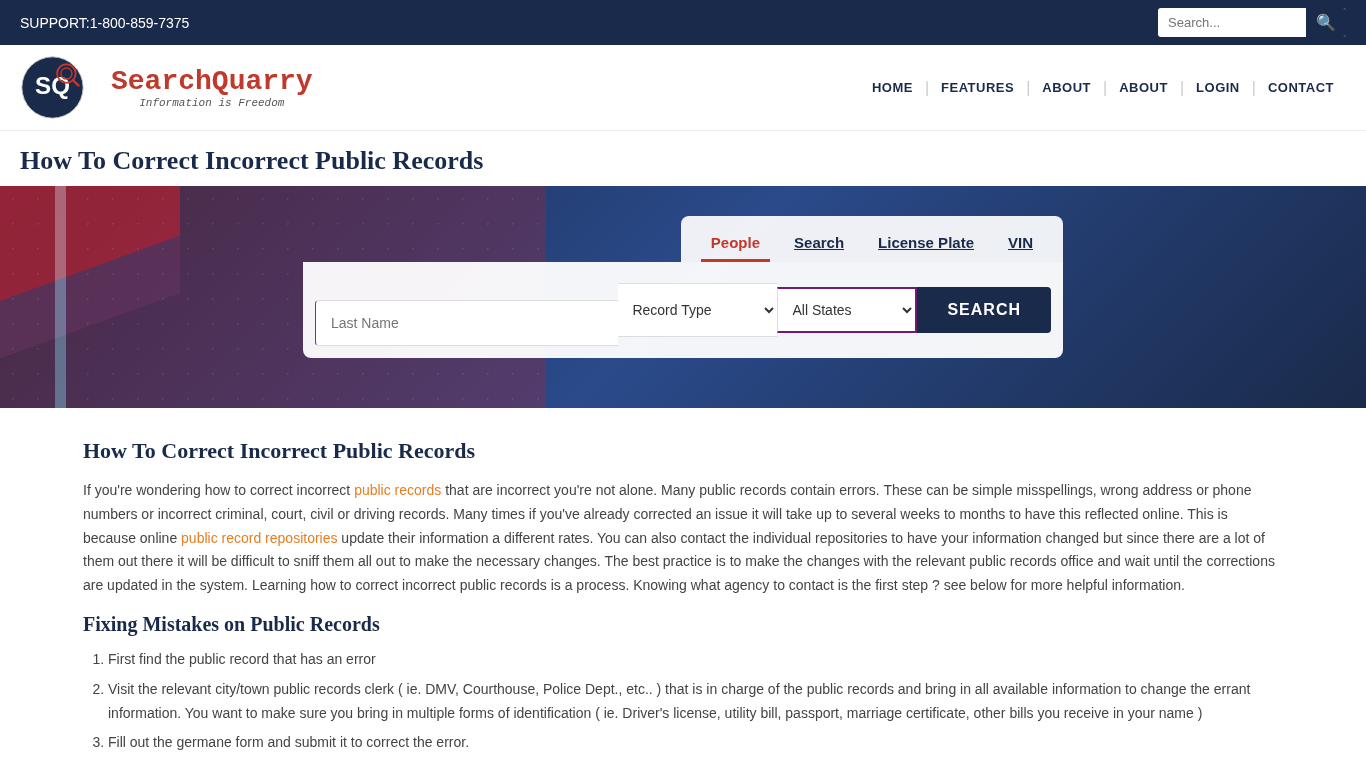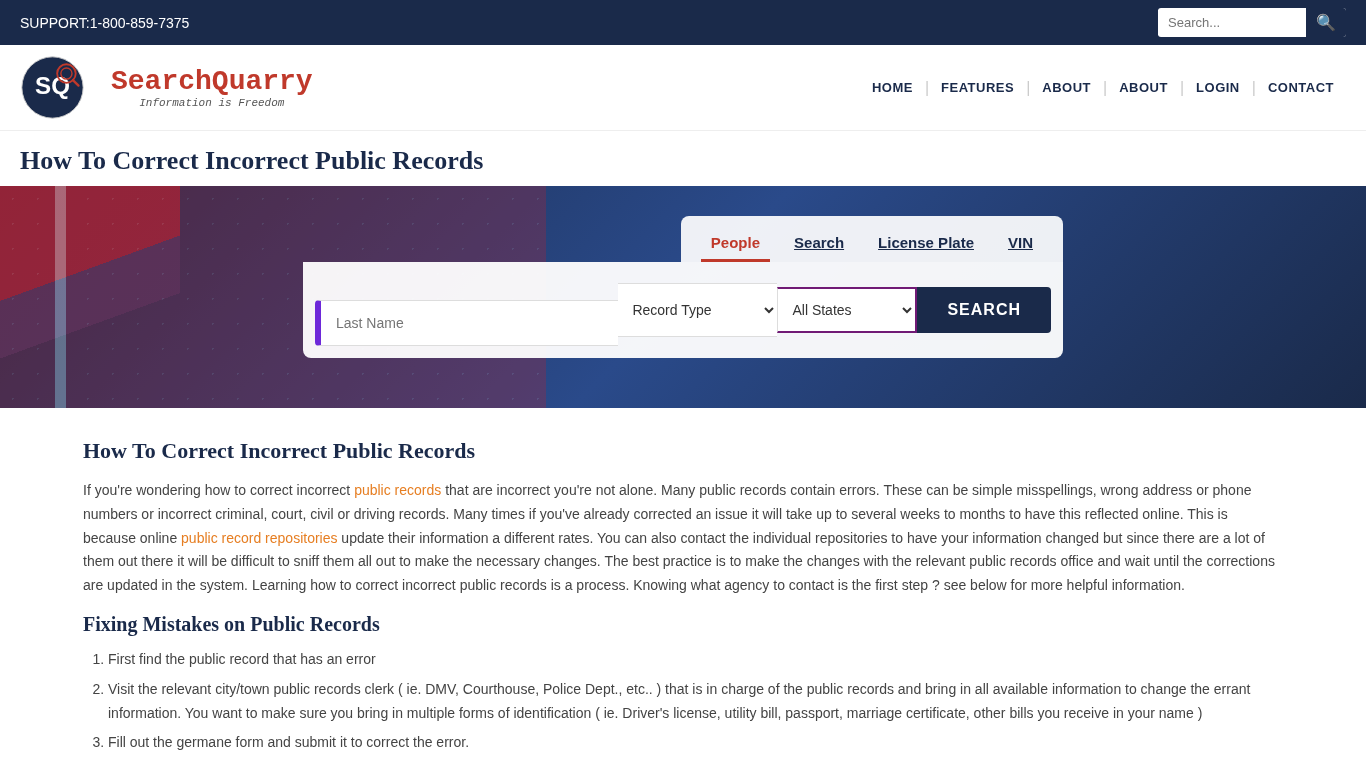--- a/index.html
+++ b/index.html
@@ -168,21 +168,21 @@
       padding: 12px 15px;
       font-size: 14px;
       color: #999;
       outline: none;
       height: 46px;
     }
     .search-input:first-child {
       border-radius: 4px 0 0 4px;
     }
     .search-input-sep {
-      border-left: 6px solid #6d28d9;
+      border-left: 1px solid #6d28d9;
       margin-top: 26px;
     }
     .record-type-select {
       border: 1px solid #ddd;
       border-left: none;
       border-right: none;
       padding: 12px 10px;
       font-size: 14px;
       color: #333;
       background: #fff;

